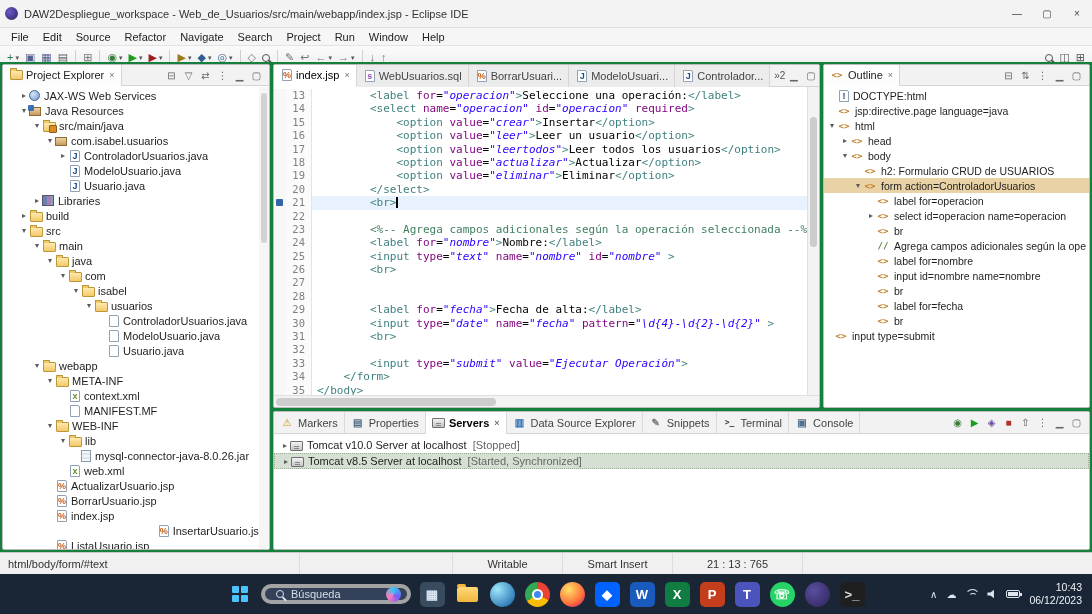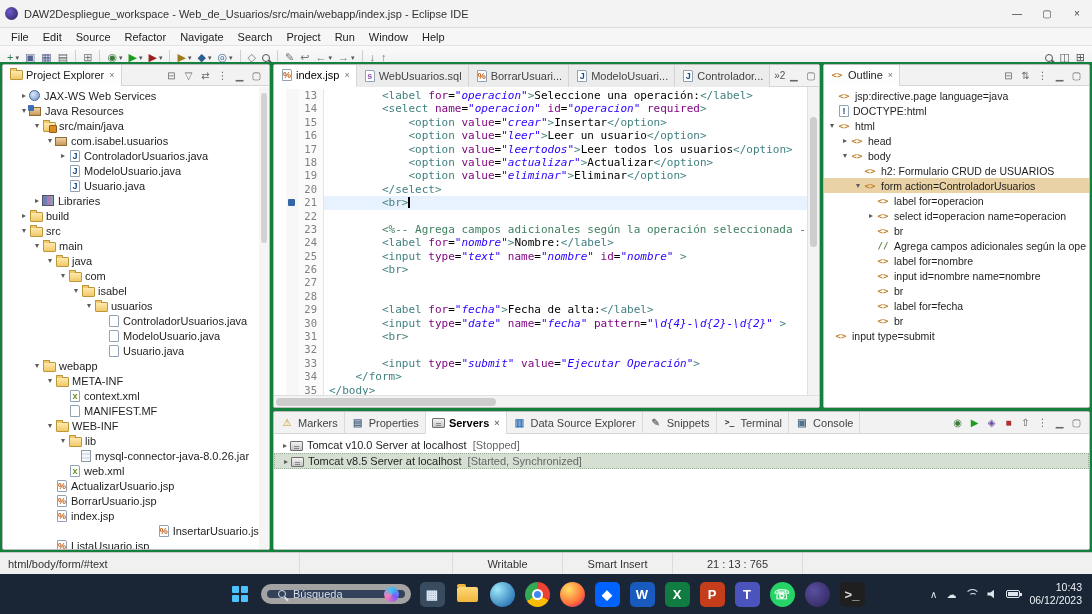--- a/index.html
+++ b/index.html
@@ -80,21 +80,21 @@
   .ic-term::after{content:">_";color:#333;font-family:"DejaVu Sans Mono",monospace;font-size:8px;}
   .ic-cons::after{content:"▣";color:#55708a;font-size:10px;}
 
   
   .etabs-bar{height:22px;background:#f2f2f2;border-bottom:1px solid #d5d5d5;display:flex;align-items:center;}
   .etab{display:flex;align-items:center;height:22px;padding:0 6px;border-right:1px solid #d5d5d5;background:#ececec;color:#444;white-space:nowrap;}
   .etab.active{background:#ffffff;color:#000;border-bottom:1px solid #fff;}
   .etab-close{margin-left:5px;color:#777;font-size:9px;}
   .eoverflow{margin-left:4px;color:#555;font-size:10px;}
   .code-wrap{position:relative;height:310px;overflow:hidden;background:#fff;}
-  #code-lines{position:absolute;left:12px;top:2px;right:12px;}
+  #code-lines{position:absolute;left:0;top:2px;right:12px;}
   .cline{display:flex;height:13.4px;align-items:stretch;}
   .cruler{width:12px;flex:none;background:#f7f7f7;position:relative;}
   .cmarker{position:absolute;left:2px;top:3px;width:7px;height:7px;background:#3465a4;border-radius:1px;}
   .cnum{width:26px;flex:none;text-align:right;padding-right:6px;color:#808080;font:10.5px/13.4px "DejaVu Sans Mono",monospace;background:#fbfbfb;border-right:1px solid #e4e4e4;}
   .ccode{flex:1;white-space:pre;font:11px/13.4px "DejaVu Sans Mono",monospace;padding-left:5px;color:#000;}
   .ccode.curline{background:var(--current-line-bg);}
   .tk-t{color:var(--tag-color);}
   .tk-a{color:var(--attribute-color);}
   .tk-s{color:var(--string-color);font-style:italic;}
   .tk-c{color:var(--comment-color);}
@@ -124,21 +124,21 @@
   .sb-caret{width:130px;}
   .sb-spacer{flex:1;}
   .sb-tail{width:290px;height:100%;border-left:1px solid #dcdcdc;}
 
   
   .taskbar{position:absolute;left:0;right:0;bottom:0;height:40px;background:var(--taskbar-bg);display:flex;align-items:center;}
   .tb-center{display:flex;align-items:center;gap:7px;margin:0 auto;}
   .winlogo{width:17px;height:17px;display:grid;grid-template-columns:7px 7px;grid-template-rows:7px 7px;gap:2px;}
   .winlogo i{background:#4cc2ff;border-radius:1px;}
   .start-btn,.app{width:28px;height:28px;display:flex;align-items:center;justify-content:center;border-radius:5px;}
-  .search-pill{height:20px;display:flex;align-items:center;gap:7px;background:#33415a;border:6px solid #a3a3a3;border-radius:14px;padding:0 6px 0 11px;color:#d7dee8;min-width:150px;}
+  .search-pill{height:20px;display:flex;align-items:center;gap:7px;background:#33415a;border:4px solid #a3a3a3;border-radius:14px;padding:0 6px 0 11px;color:#d7dee8;min-width:150px;}
   .search-pill .mag{border-color:#d7dee8;}
   .search-pill .mag::after{background:#d7dee8;}
   .bing-ball{width:15px;height:15px;border-radius:50%;background:conic-gradient(#36c5f0,#7a5af8,#ff7ab8,#36c5f0);margin-left:auto;}
   .app-glyph{color:#fff;font-weight:bold;font-size:13px;}
   .round{border-radius:50%;width:25px;height:25px;}
   .app .shape{width:25px;height:25px;border-radius:50%;}
   .folder-lg{width:21px;height:15px;background:linear-gradient(#ffd978,#f0b63c);border-radius:2px;position:relative;}
   .folder-lg::before{content:"";position:absolute;top:-3px;left:0;width:9px;height:3px;background:#f0b63c;border-radius:2px 2px 0 0;}
   .edge{background:radial-gradient(circle at 30% 30%,#9ee7fa,#0c59a4);}
   .chrome{background:conic-gradient(#ea4335 0 33%,#fbbc05 33% 66%,#34a853 66% 100%);position:relative;}
@@ -621,27 +621,27 @@
             <span class="hic">⊟</span>
             <span class="hic">⇅</span>
             <span class="hic">⋮</span>
             <span class="hic">▁</span>
             <span class="hic">▢</span>
           </div>
       </div>
       <div class="tree" id="outline-tree">
           <div class="trow" style="padding-left: 3px;">
             <span class="arrow"></span>
-            <span class="ic ic-el"></span>
-            <span class="tlabel">jsp:directive.page language=java</span>
-          </div>
-          <div class="trow" style="padding-left: 3px;">
-            <span class="arrow"></span>
             <span class="ic doc ic-doct"></span>
             <span class="tlabel">DOCTYPE:html</span>
+          </div>
+          <div class="trow" style="padding-left: 3px;">
+            <span class="arrow"></span>
+            <span class="ic ic-el"></span>
+            <span class="tlabel">jsp:directive.page language=java</span>
           </div>
           <div class="trow" style="padding-left: 3px;">
             <span class="arrow">▾</span>
             <span class="ic ic-el"></span>
             <span class="tlabel">html</span>
           </div>
           <div class="trow" style="padding-left: 16px;">
             <span class="arrow">▸</span>
             <span class="ic ic-el"></span>
             <span class="tlabel">head</span>

